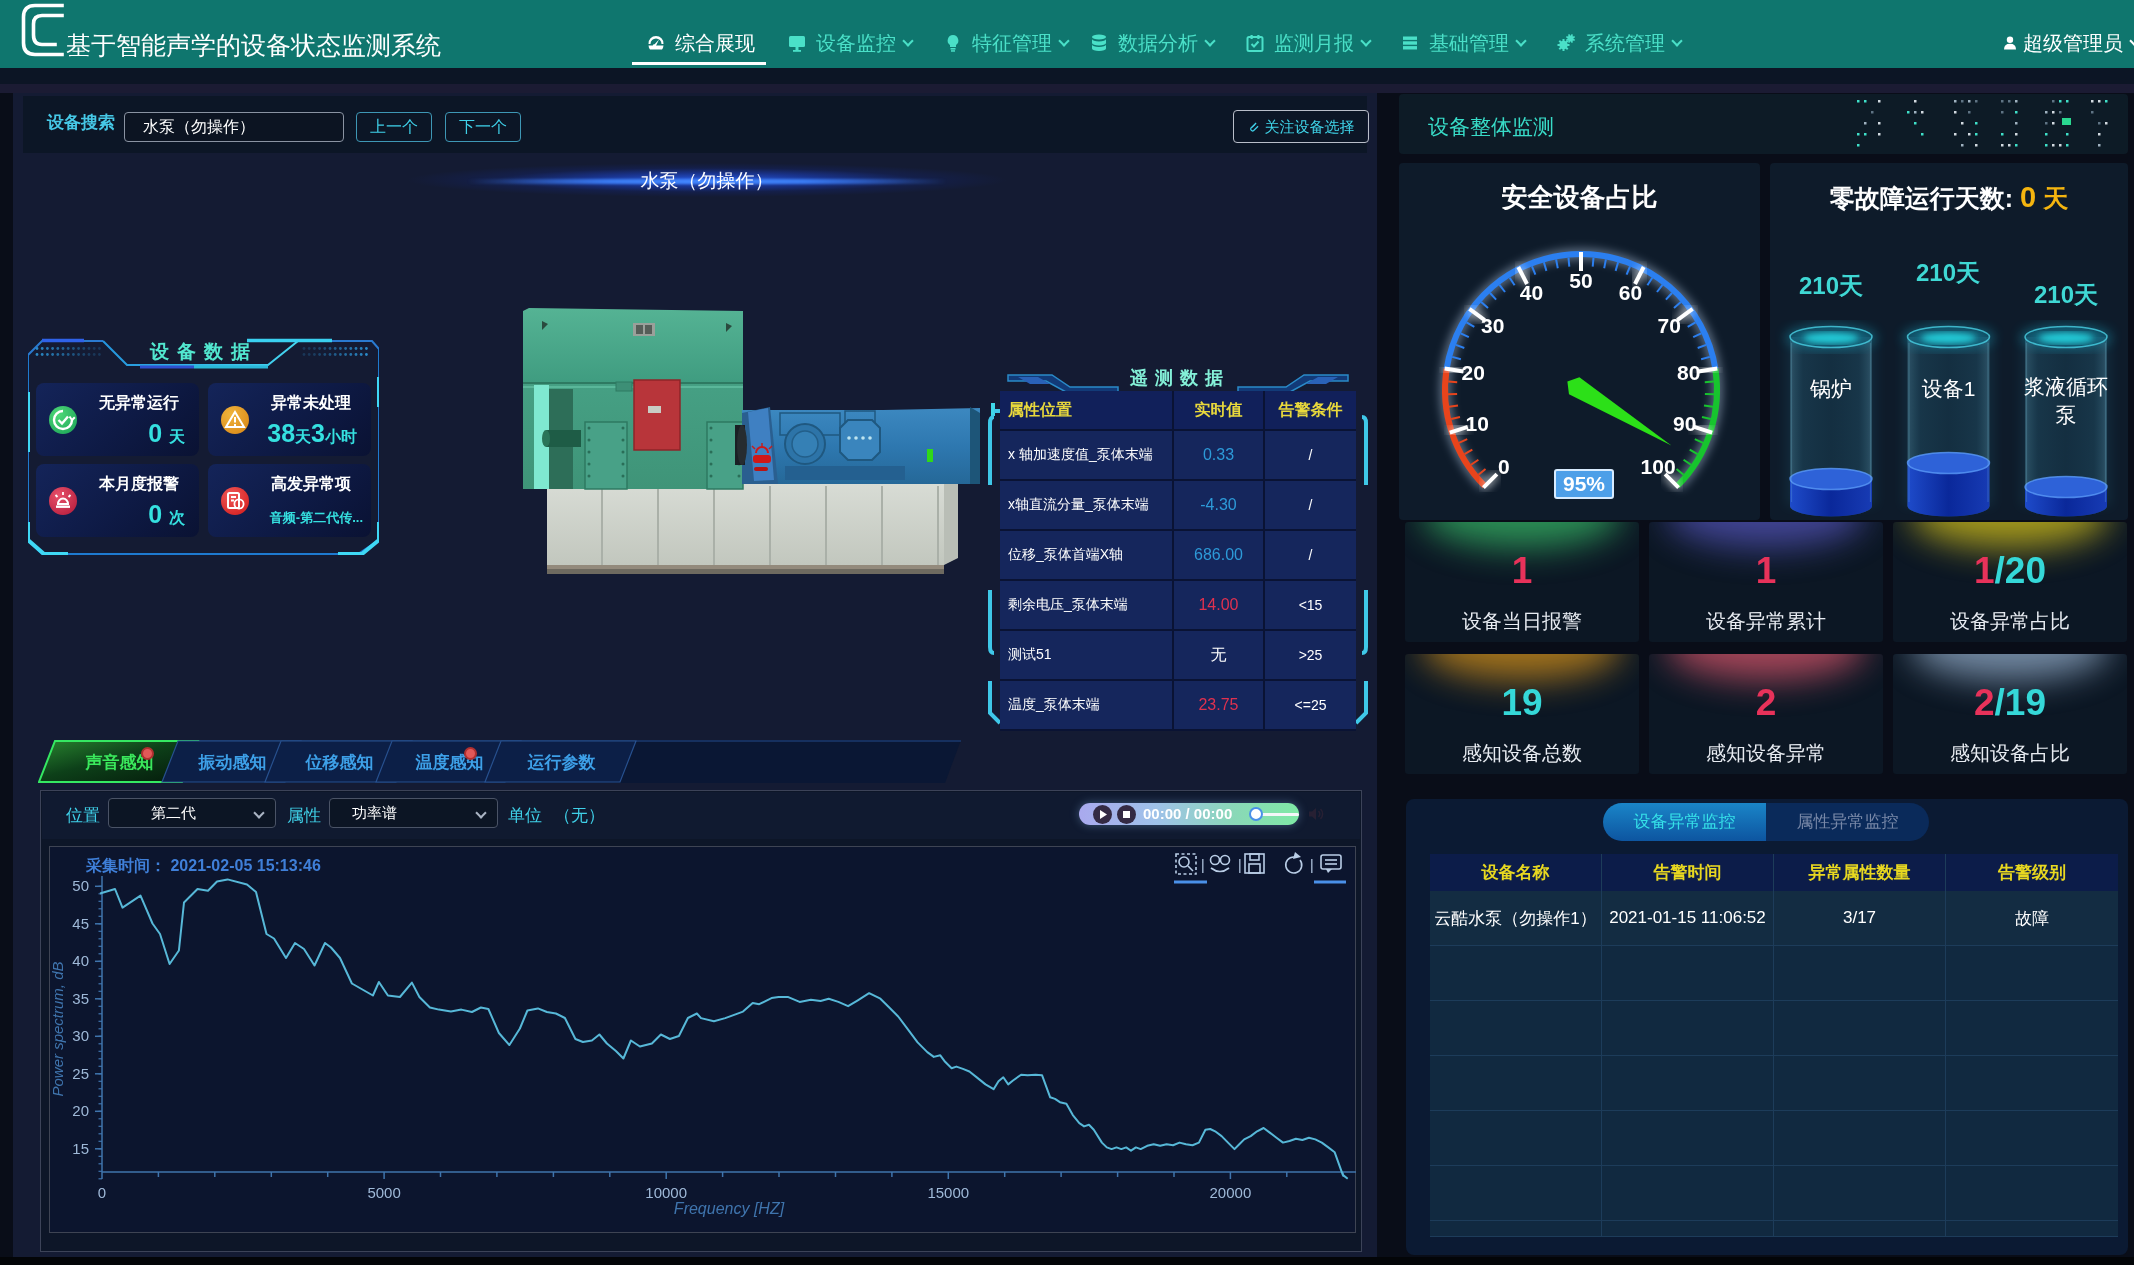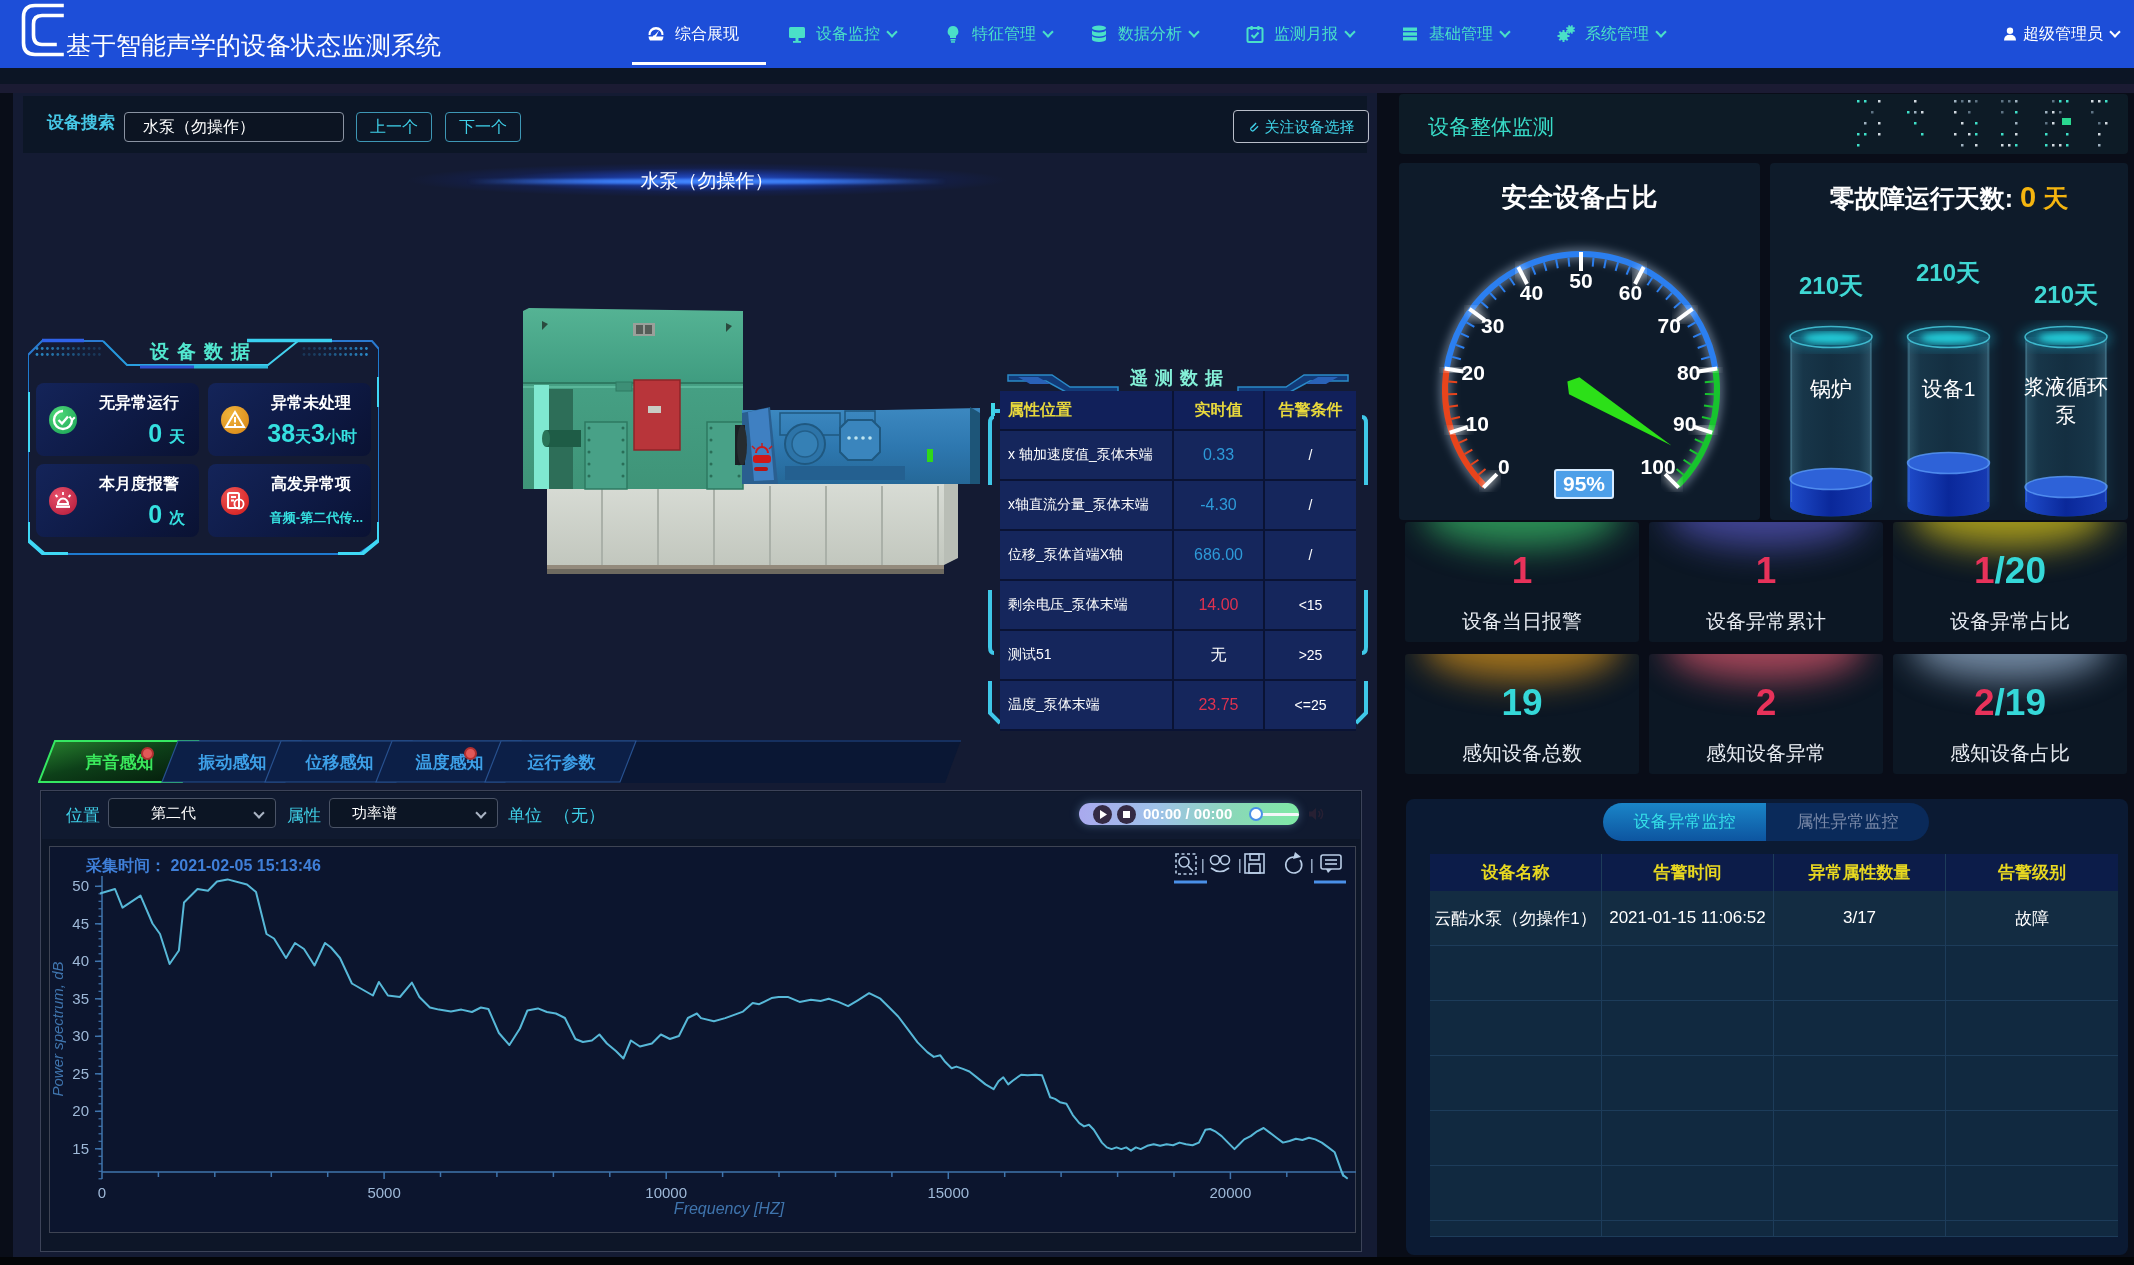--- a/index.html
+++ b/index.html
@@ -2,22 +2,22 @@
 <html><head><meta charset="utf-8"><style>
 *{margin:0;padding:0;box-sizing:border-box;}
 html,body{width:2134px;height:1265px;overflow:hidden;}
 body{font-family:"Liberation Sans",sans-serif;color:#fff;background:#090e1a;}
 .abs{position:absolute;}
 #root{position:relative;width:2134px;height:1265px;background:#090d18;}
 #strip1{position:absolute;left:0;top:84px;width:2134px;height:9px;background:#1b1b33;}
 #band0{position:absolute;left:0;top:68px;width:2134px;height:16px;background:#0c1525;}
 #botblack{position:absolute;left:0;top:1257px;width:2134px;height:8px;background:#030508;}
 
-#nav{position:absolute;left:0;top:0;width:2134px;height:68px;background:#1d4ed8;}
-.nvi{position:absolute;top:0;height:68px;display:flex;align-items:center;color:#4ae0c8;font-size:16px;white-space:nowrap;}
+#nav{position:absolute;left:0;top:0;width:2134px;height:68px;background:#0f766e;}
+.nvi{position:absolute;top:9px;height:68px;display:flex;align-items:center;color:#4ae0c8;font-size:20px;white-space:nowrap;}
 .nvi .txt{margin-left:9px;}
 .nvi.act{color:#fff;}
 .chev{display:inline-block;width:8px;height:8px;border-right:2px solid #4ae0c8;border-bottom:2px solid #4ae0c8;transform:rotate(45deg);margin-left:8px;margin-top:-5px;}
 #navu{position:absolute;left:632px;top:62px;width:134px;height:3px;background:#fff;}
 
 #lp{position:absolute;left:13px;top:93px;width:1364px;height:1164px;background:#141b33;}
 #search{position:absolute;left:10px;top:3px;width:1344px;height:57px;background:#0c1626;}
 #search .lab{position:absolute;left:24px;top:15px;font-size:17px;font-weight:bold;color:#46c8e6;}
 #inp{position:absolute;left:101px;top:16px;width:220px;height:30px;border:1px solid #8a93a2;border-radius:4px;background:#0c1422;color:#fff;font-size:16px;line-height:28px;padding-left:18px;}
 .sbtn{position:absolute;top:16px;height:30px;border:1px solid #3e97b5;border-radius:4px;color:#3fd0e8;font-size:16px;text-align:center;line-height:28px;}

